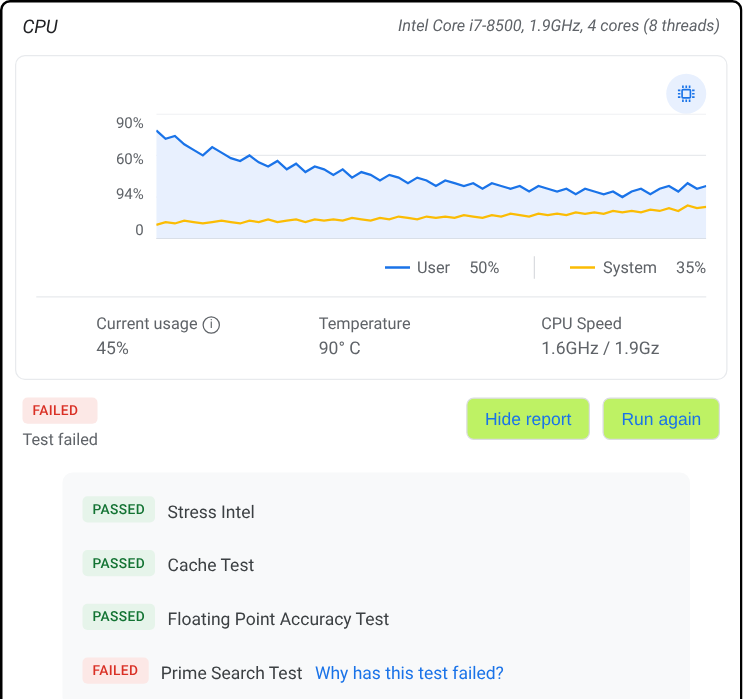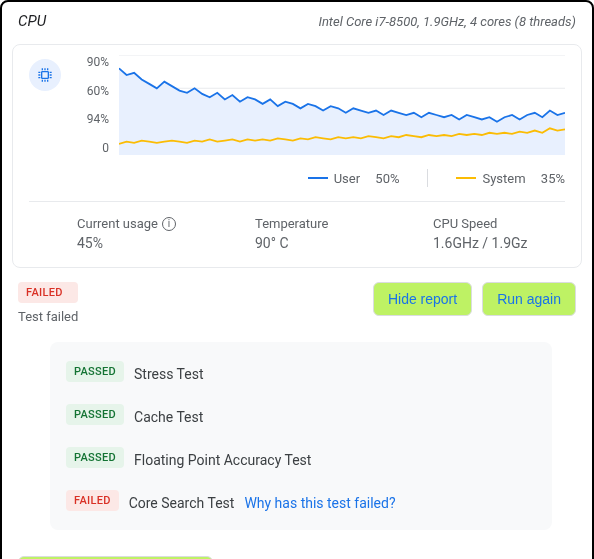--- a/index.html
+++ b/index.html
@@ -32,21 +32,22 @@
     color: #5f6368;
   }
   .chart-wrap {
     border: 1px solid #e8eaed;
     border-radius: 8px;
     margin: 4px 10px 0 10px;
     padding: 10px 16px 8px 16px;
   }
   .chart-row {
     display: flex;
-    align-items: flex-start;
+    align-items: flex-end;
+    flex-direction: column;
   }
   .cpu-icon {
     width: 32px; height: 32px;
     border-radius: 50%;
     background: #e8f0fe;
     display: flex;
     align-items: center; justify-content: center;
     flex-shrink: 0;
     margin-top: 4px;
   }
@@ -257,33 +258,33 @@
       </div>
       <div class="test-actions">
         <button class="btn">Hide report</button>
         <button class="btn">Run again</button>
       </div>
     </div>
 
     <div class="test-list" id="test-list">
         <div class="test-row">
           <span class="badge badge-passed">PASSED</span>
-          <span class="test-name">Stress Test</span>
+          <span class="test-name">Stress Intel</span>
         </div>
         <div class="test-row">
           <span class="badge badge-passed">PASSED</span>
           <span class="test-name">Cache Test</span>
         </div>
         <div class="test-row">
           <span class="badge badge-passed">PASSED</span>
           <span class="test-name">Floating Point Accuracy Test</span>
         </div>
         <div class="test-row">
           <span class="badge badge-failed">FAILED</span>
-          <span class="test-name">Core Search Test</span>
+          <span class="test-name">Prime Search Test</span>
           <span class="test-link">Why has this test failed?</span>
         </div>
       </div>
   </div>
 
   <div class="footer">
     <button class="btn">Learn more in Help Center</button>
   </div>
 
 </div>

